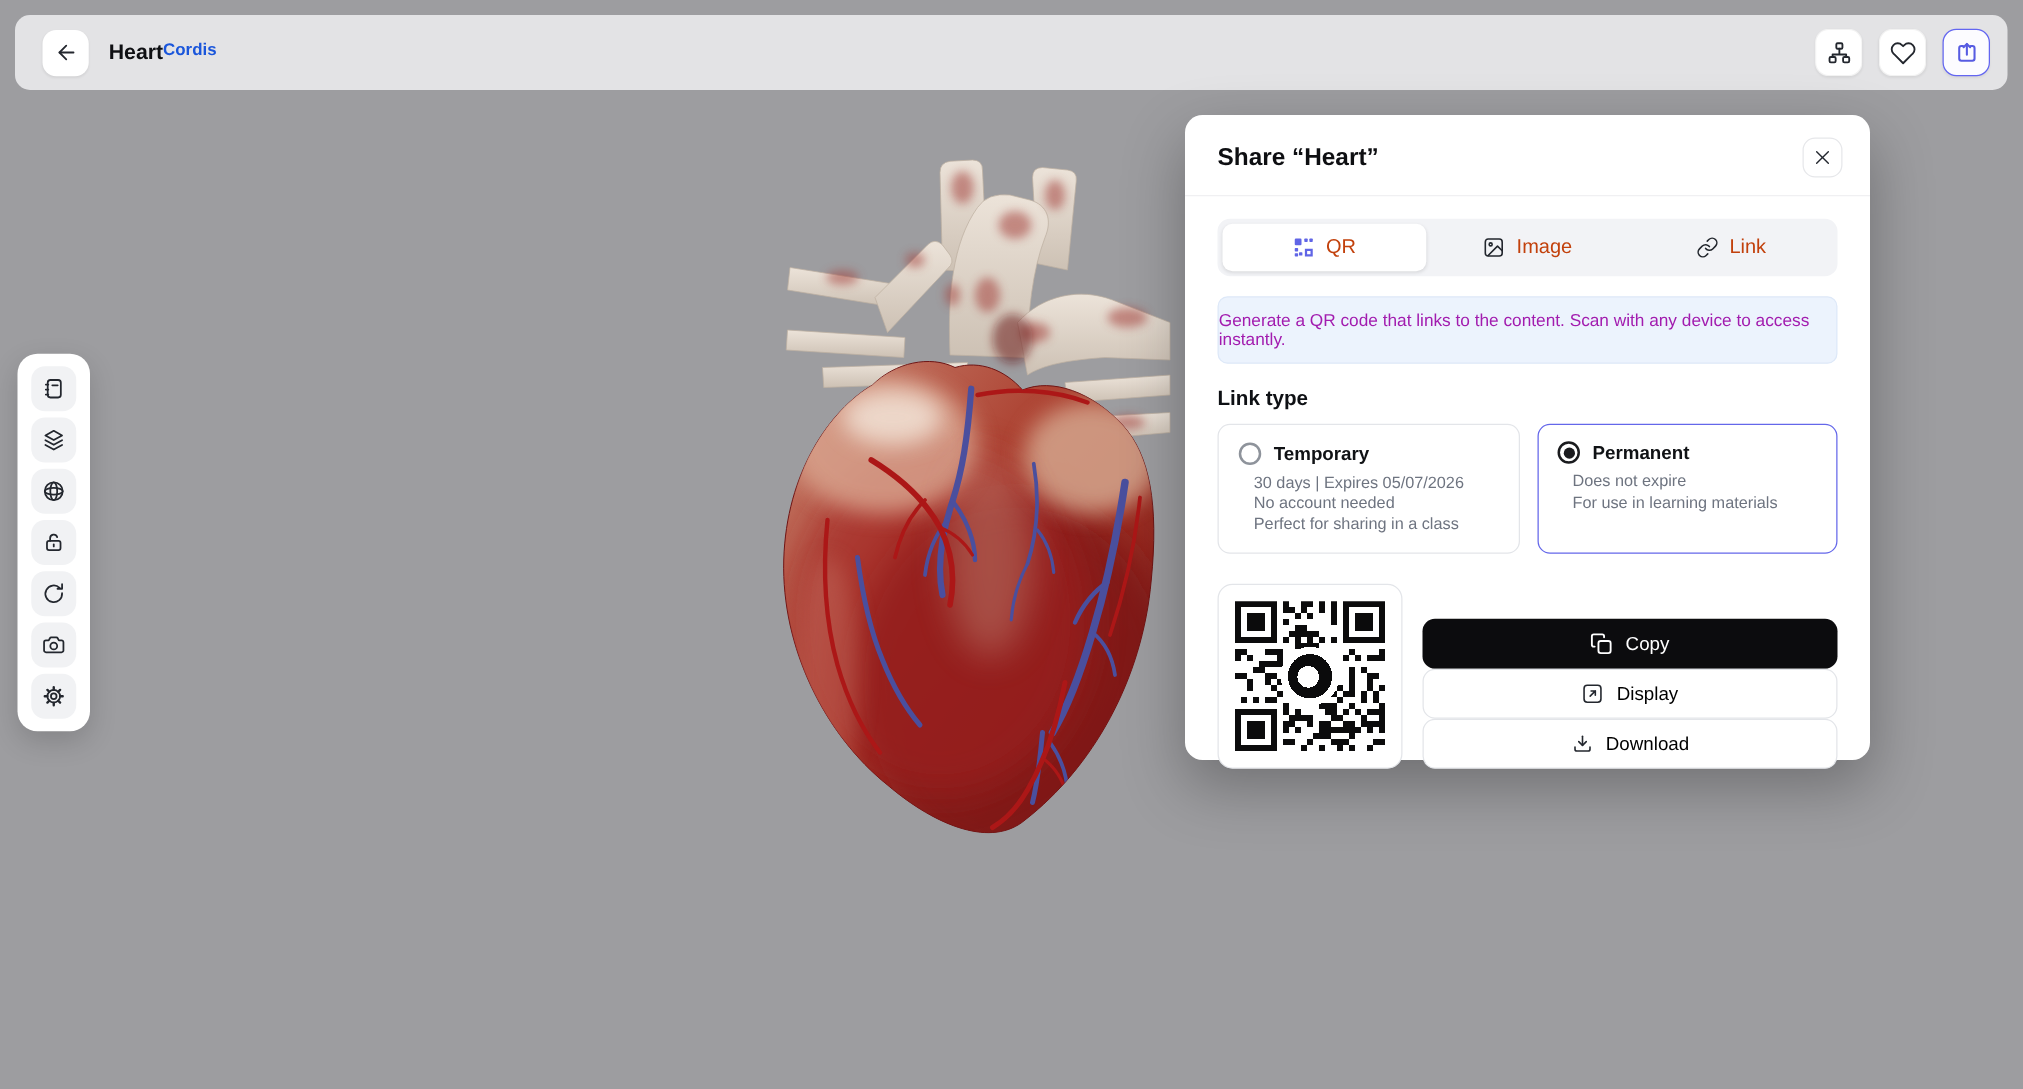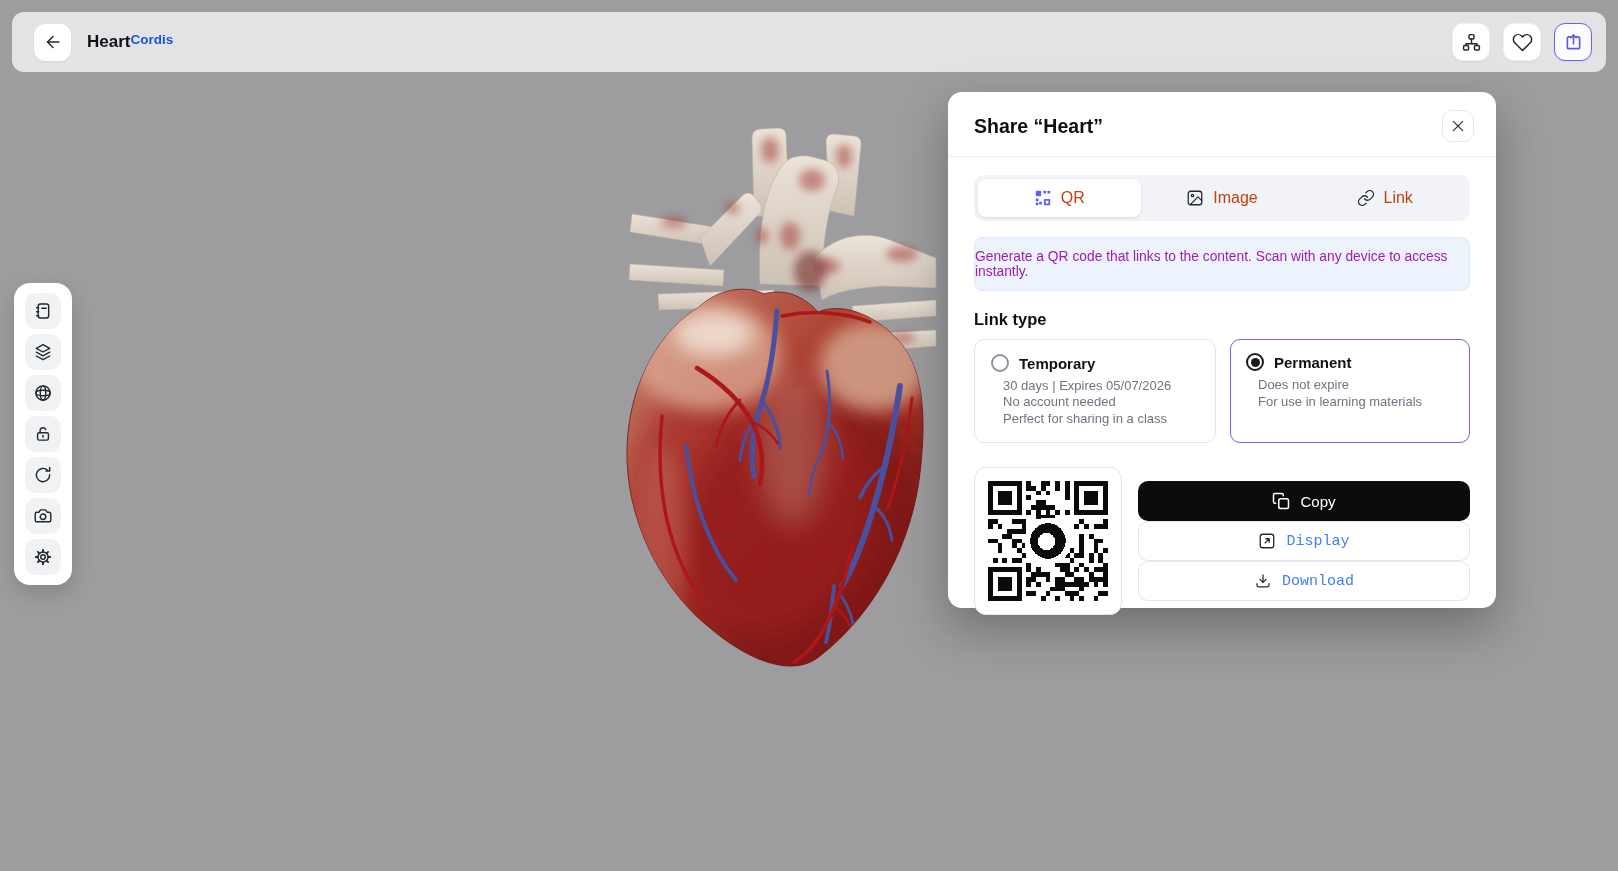--- a/index.html
+++ b/index.html
@@ -95,27 +95,27 @@
   .option-card.selected .radio::after {
     content:""; width:9px; height:9px; border-radius:50%; background:#1a1b1e;
   }
   .option-label { font-size:15px; font-weight:700; color:#101215; }
   .option-details { margin:6px 0 0 12px; font-size:13px; color:#6e7480; line-height:1.26; }
   .qr-row { margin-top:24px; display:flex; gap:16px; }
   .qr-card {
     width:148px; height:148px; border:1px solid #e3e5e9; border-radius:12px;
     display:flex; align-items:center; justify-content:center; background:#fff;
   }
-  .action-col { flex:1; display:flex; flex-direction:column; justify-content:center; }
+  .action-col { flex:1; display:flex; flex-direction:column; justify-content:flex-end; }
   .btn {
     height:40px; border-radius:10px; font-size:15px; font-weight:500; font-family:inherit;
     display:flex; align-items:center; justify-content:center; gap:10px; cursor:pointer;
   }
   .btn-primary { background:#0c0c0e; color:#fff; border:none; }
-  .btn-secondary { background:#fff; color:#3b82f6; border:1px solid #e3e5e9;font-family:Liberation Mono, monospace; }
+  .btn-secondary { background:#fff; color:#000000; border:1px solid #e3e5e9; }
 </style>
 </head>
 <body>
 
 <div class="viewport">
   <svg class="heart-svg" width="340" height="560" viewBox="0 0 340 560">
     <defs>
       <linearGradient id="bodyGrad" x1="0" y1="0" x2="1" y2="1">
         <stop offset="0" stop-color="#c98572"></stop>
         <stop offset="0.45" stop-color="#a93a2a"></stop>

